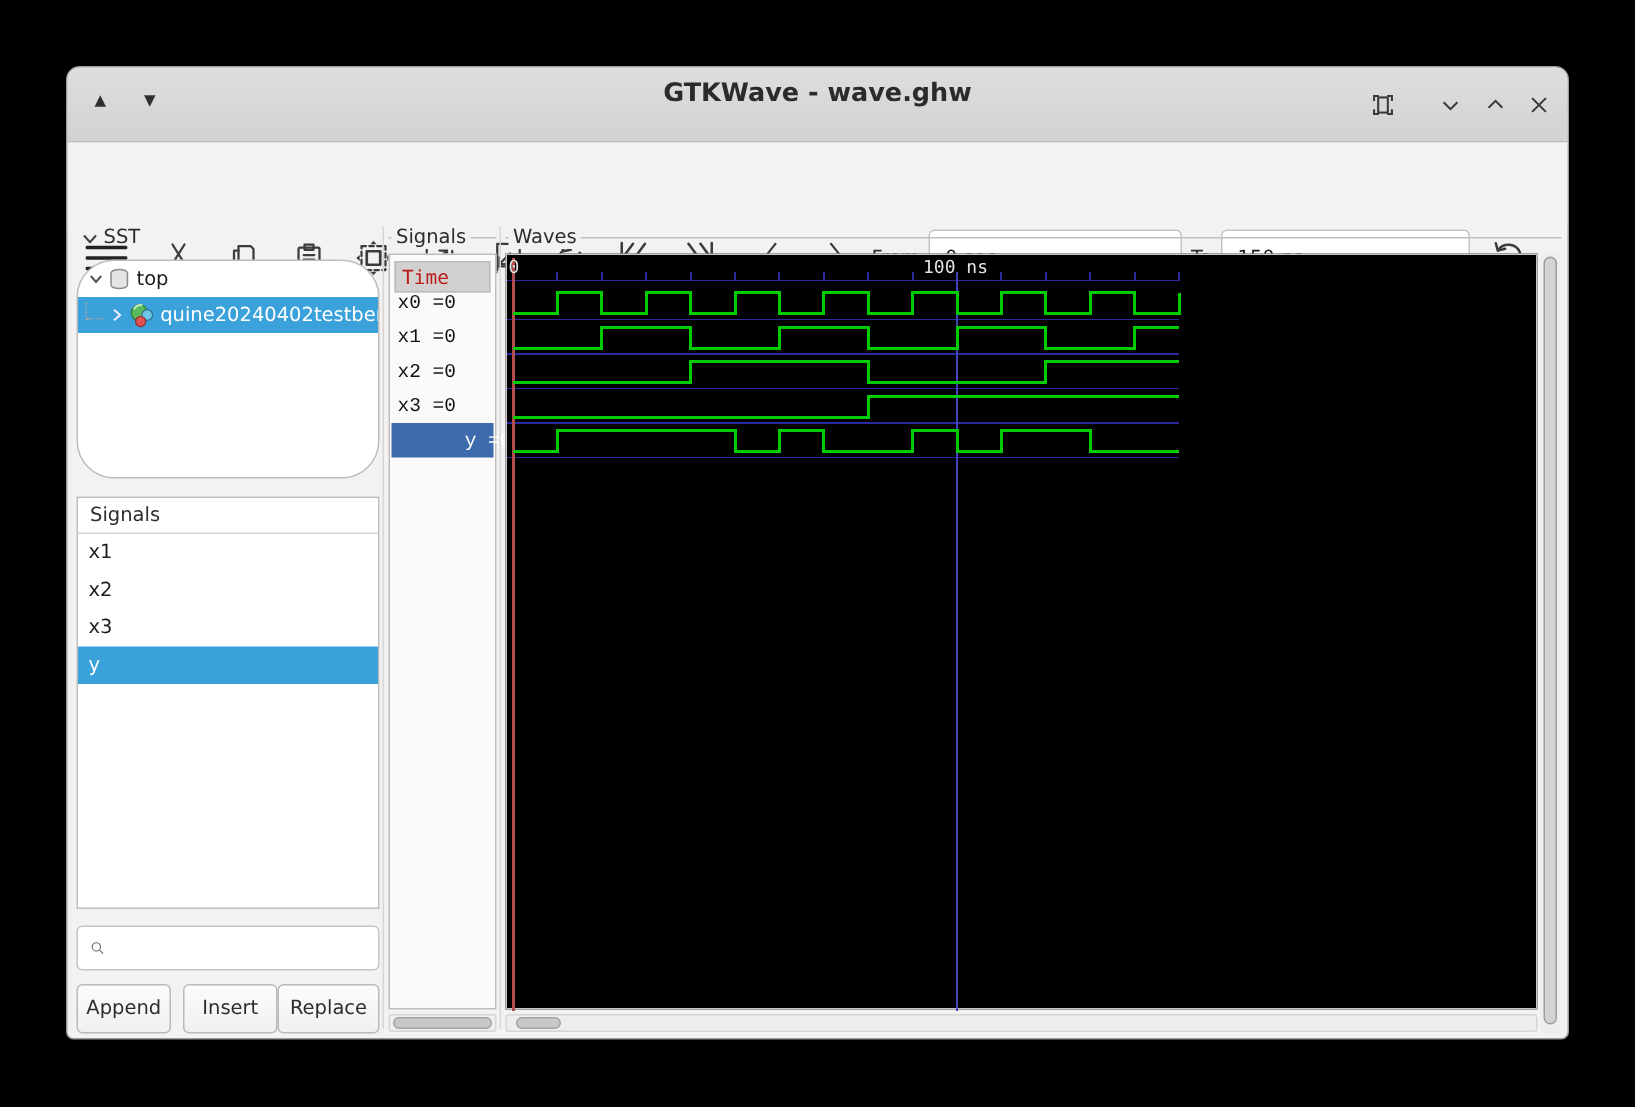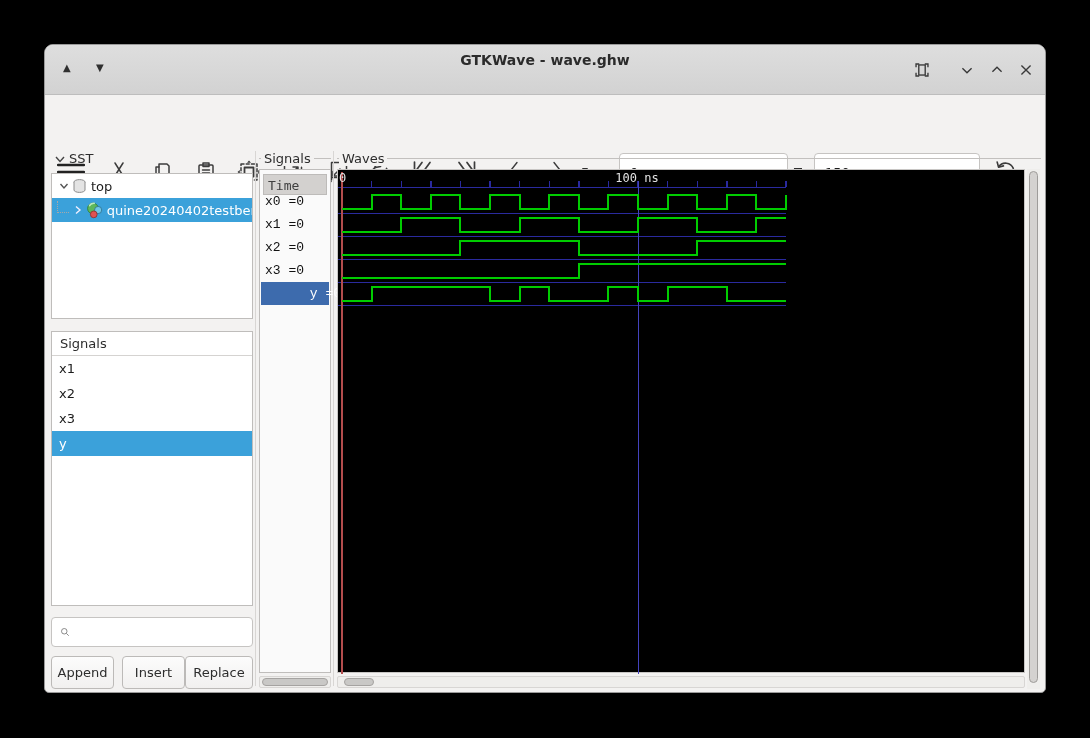--- a/index.html
+++ b/index.html
@@ -7,21 +7,21 @@
               font-family:"DejaVu Sans","Liberation Sans",sans-serif; }
   #screen { position:relative; width:1090px; height:738px; background:#000; }
   #window { position:absolute; left:44px; top:44px; width:1002px; height:649px;
             background:#f3f2f1; border:1px solid #9a9a9a; border-radius:9px 9px 5px 5px; overflow:hidden; }
 
   
   #titlebar { position:absolute; left:0; top:0; width:100%; height:50px;
               background:linear-gradient(#dedede,#d2d2d2); border-bottom:1px solid #bdbdbd; }
   .tb-tri { position:absolute; top:17px; font-size:10px; color:#2f2f2f; cursor:default; }
   #titlebar .title { position:absolute; left:0; right:0; top:7px; text-align:center;
-                     font-size:14px; font-weight:600; color:#2b2b2b; }
+                     font-size:17px; font-weight:600; color:#2b2b2b; }
   #titlebar .subtitle { position:absolute; left:0; right:0; top:26px; text-align:center;
                         font-size:11px; color:#9a9a9a; white-space:pre; }
   .winbtn { position:absolute; top:12px; width:26px; height:26px; display:flex;
             align-items:center; justify-content:center; }
   .winbtn svg { stroke:#3a3a3a; fill:none; stroke-width:1.5; }
 
   
   #toolbar { position:absolute; left:0; top:50px; width:100%; height:56px; background:#f3f2f1; }
   .tbi { position:absolute; top:63px; width:28px; height:28px; display:flex;
          align-items:center; justify-content:center; }
@@ -56,21 +56,21 @@
                border:1px solid #c6c4c2; border-radius:4px; display:flex; align-items:center; padding-left:8px; }
   .btn { position:absolute; top:611px; height:33px; background:linear-gradient(#fcfcfc,#f1f0ef);
          border:1px solid #bcbab8; border-radius:4px; font-size:13px; color:#2d2d2d;
          display:flex; align-items:center; justify-content:center;
          font-family:"DejaVu Sans","Liberation Sans",sans-serif; }
 
   
   .mono { font-family:"DejaVu Sans Mono","Liberation Mono",monospace; }
   #time-header { position:absolute; left:3px; top:4px; right:3px; height:21px; line-height:21px;
                  background:#d3d1cf; border:1px solid #bdbbb9; padding-left:4px;
-                 font-size:13px; color:#404040; }
+                 font-size:13px; color:#b91c1c; }
   .val-row { position:absolute; left:1px; right:1px; height:23px; line-height:23px; padding-left:4px;
              font-size:13px; color:#111; white-space:pre;font-family:Liberation Mono, monospace; }
   .val-row.sel { background:#3d6bad; color:#fff;padding-left:41px; }
 
   
   .hscroll { position:absolute; height:12px; background:#efeeec; border:1px solid #d8d6d4; border-radius:2px; }
   .hthumb { position:absolute; top:1px; height:8px; background:#c9c8c6; border:1px solid #a5a3a1; border-radius:5px; }
   #vscroll { position:absolute; left:982px; top:124px; width:13px; height:520px; background:#efeeec; }
   #vthumb { position:absolute; left:2px; top:2px; width:9px; height:512px;
             background:#d4d2d0; border:1px solid #9e9c9a; border-radius:5px; }
@@ -209,21 +209,21 @@
   <div class="paned-sep" style="left:210px;"></div>
   <div class="paned-sep" style="left:288px;"></div>
 
   <div style="position:absolute; left:8px; top:106px; display:flex; align-items:center;">
     <svg width="14" height="14" viewBox="0 0 14 14" style="stroke:#444;fill:none;stroke-width:1.4;">
           <polyline points="3,5 7,9.5 11,5"></polyline>
         </svg>
     <span style="font-size:13px;color:#2d2d2d;margin-left:2px;">SST</span>
   </div>
 
-  <div class="whitebox" style="left:6px; top:128px; width:202px; height:146px;">
+  <div class="whitebox" style="left:6px; top:128px; width:202px; height:146px;border-radius:25px;">
     <div class="tree-row" style="padding-left:4px;">
       <span class="chev">
         <svg class="chev-ic" width="12" height="12" viewBox="0 0 12 12">
           <polyline points="2.5,4 6,8 9.5,4"></polyline>
             </svg>
       </span>
       <svg width="15" height="16" viewBox="0 0 15 16">
         <ellipse cx="7.5" cy="4" rx="5.5" ry="2.4" fill="#e4e4e4" stroke="#8c8c8c" stroke-width="1"></ellipse>
         <path d="M2,4 V12 A5.5,2.4 0 0 0 13,12 V4" fill="#e4e4e4" stroke="#8c8c8c" stroke-width="1"></path>
       </svg>

